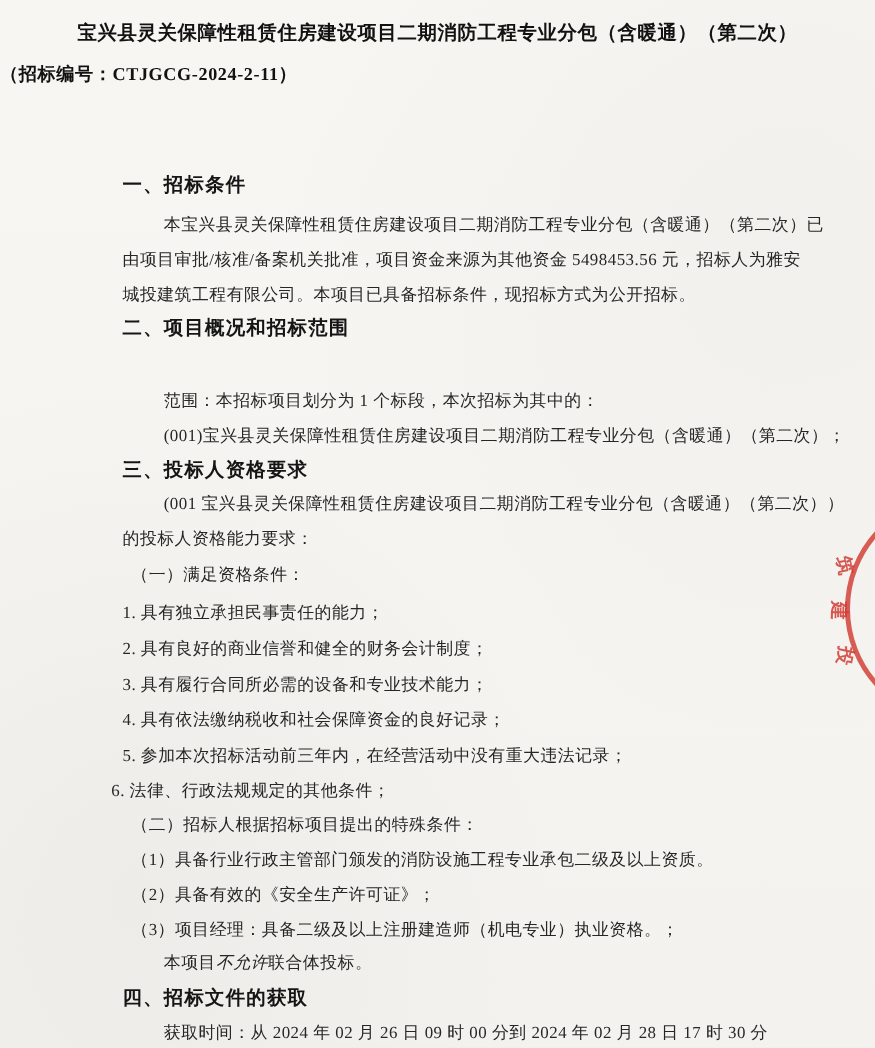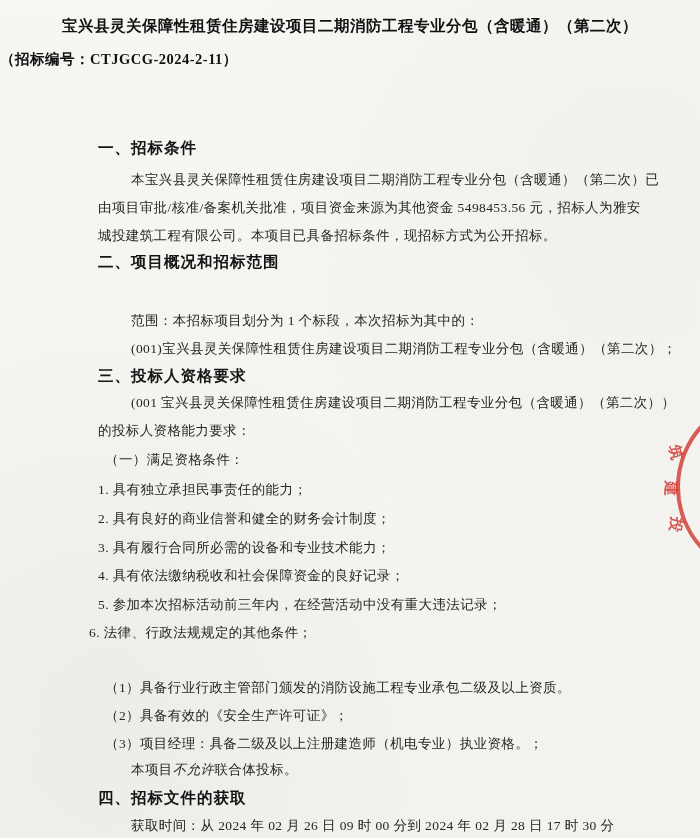--- a/index.html
+++ b/index.html
@@ -90,20 +90,21 @@
   <div class="line" style="top:510px;left:98px;">2. 具有良好的商业信誉和健全的财务会计制度；</div>
 
   <div class="line" style="top:539px;left:98px;">3. 具有履行合同所必需的设备和专业技术能力；</div>
 
   <div class="line" style="top:567px;left:98px;">4. 具有依法缴纳税收和社会保障资金的良好记录；</div>
 
   <div class="line" style="top:596px;left:98px;">5. 参加本次招标活动前三年内，在经营活动中没有重大违法记录；</div>
 
   <div class="line" style="top:624px;left:89px;">6. 法律、行政法规规定的其他条件；</div>
 
+  <div class="line" style="top:651px;left:105px;">（二）招标人根据招标项目提出的特殊条件：</div>
 
   <div class="line" style="top:679px;left:105px;">（1）具备行业行政主管部门颁发的消防设施工程专业承包二级及以上资质。</div>
 
   <div class="line" style="top:707px;left:105px;">（2）具备有效的《安全生产许可证》；</div>
 
   <div class="line" style="top:735px;left:105px;">（3）项目经理：具备二级及以上注册建造师（机电专业）执业资格。；</div>
 
   <div class="line" style="top:761px;left:131px;"><span>本项目</span><span class="italic">不允许</span><span>联合体投标。</span></div>
 
   <div class="line heading" style="top:788px;left:98px;">四、招标文件的获取</div>

